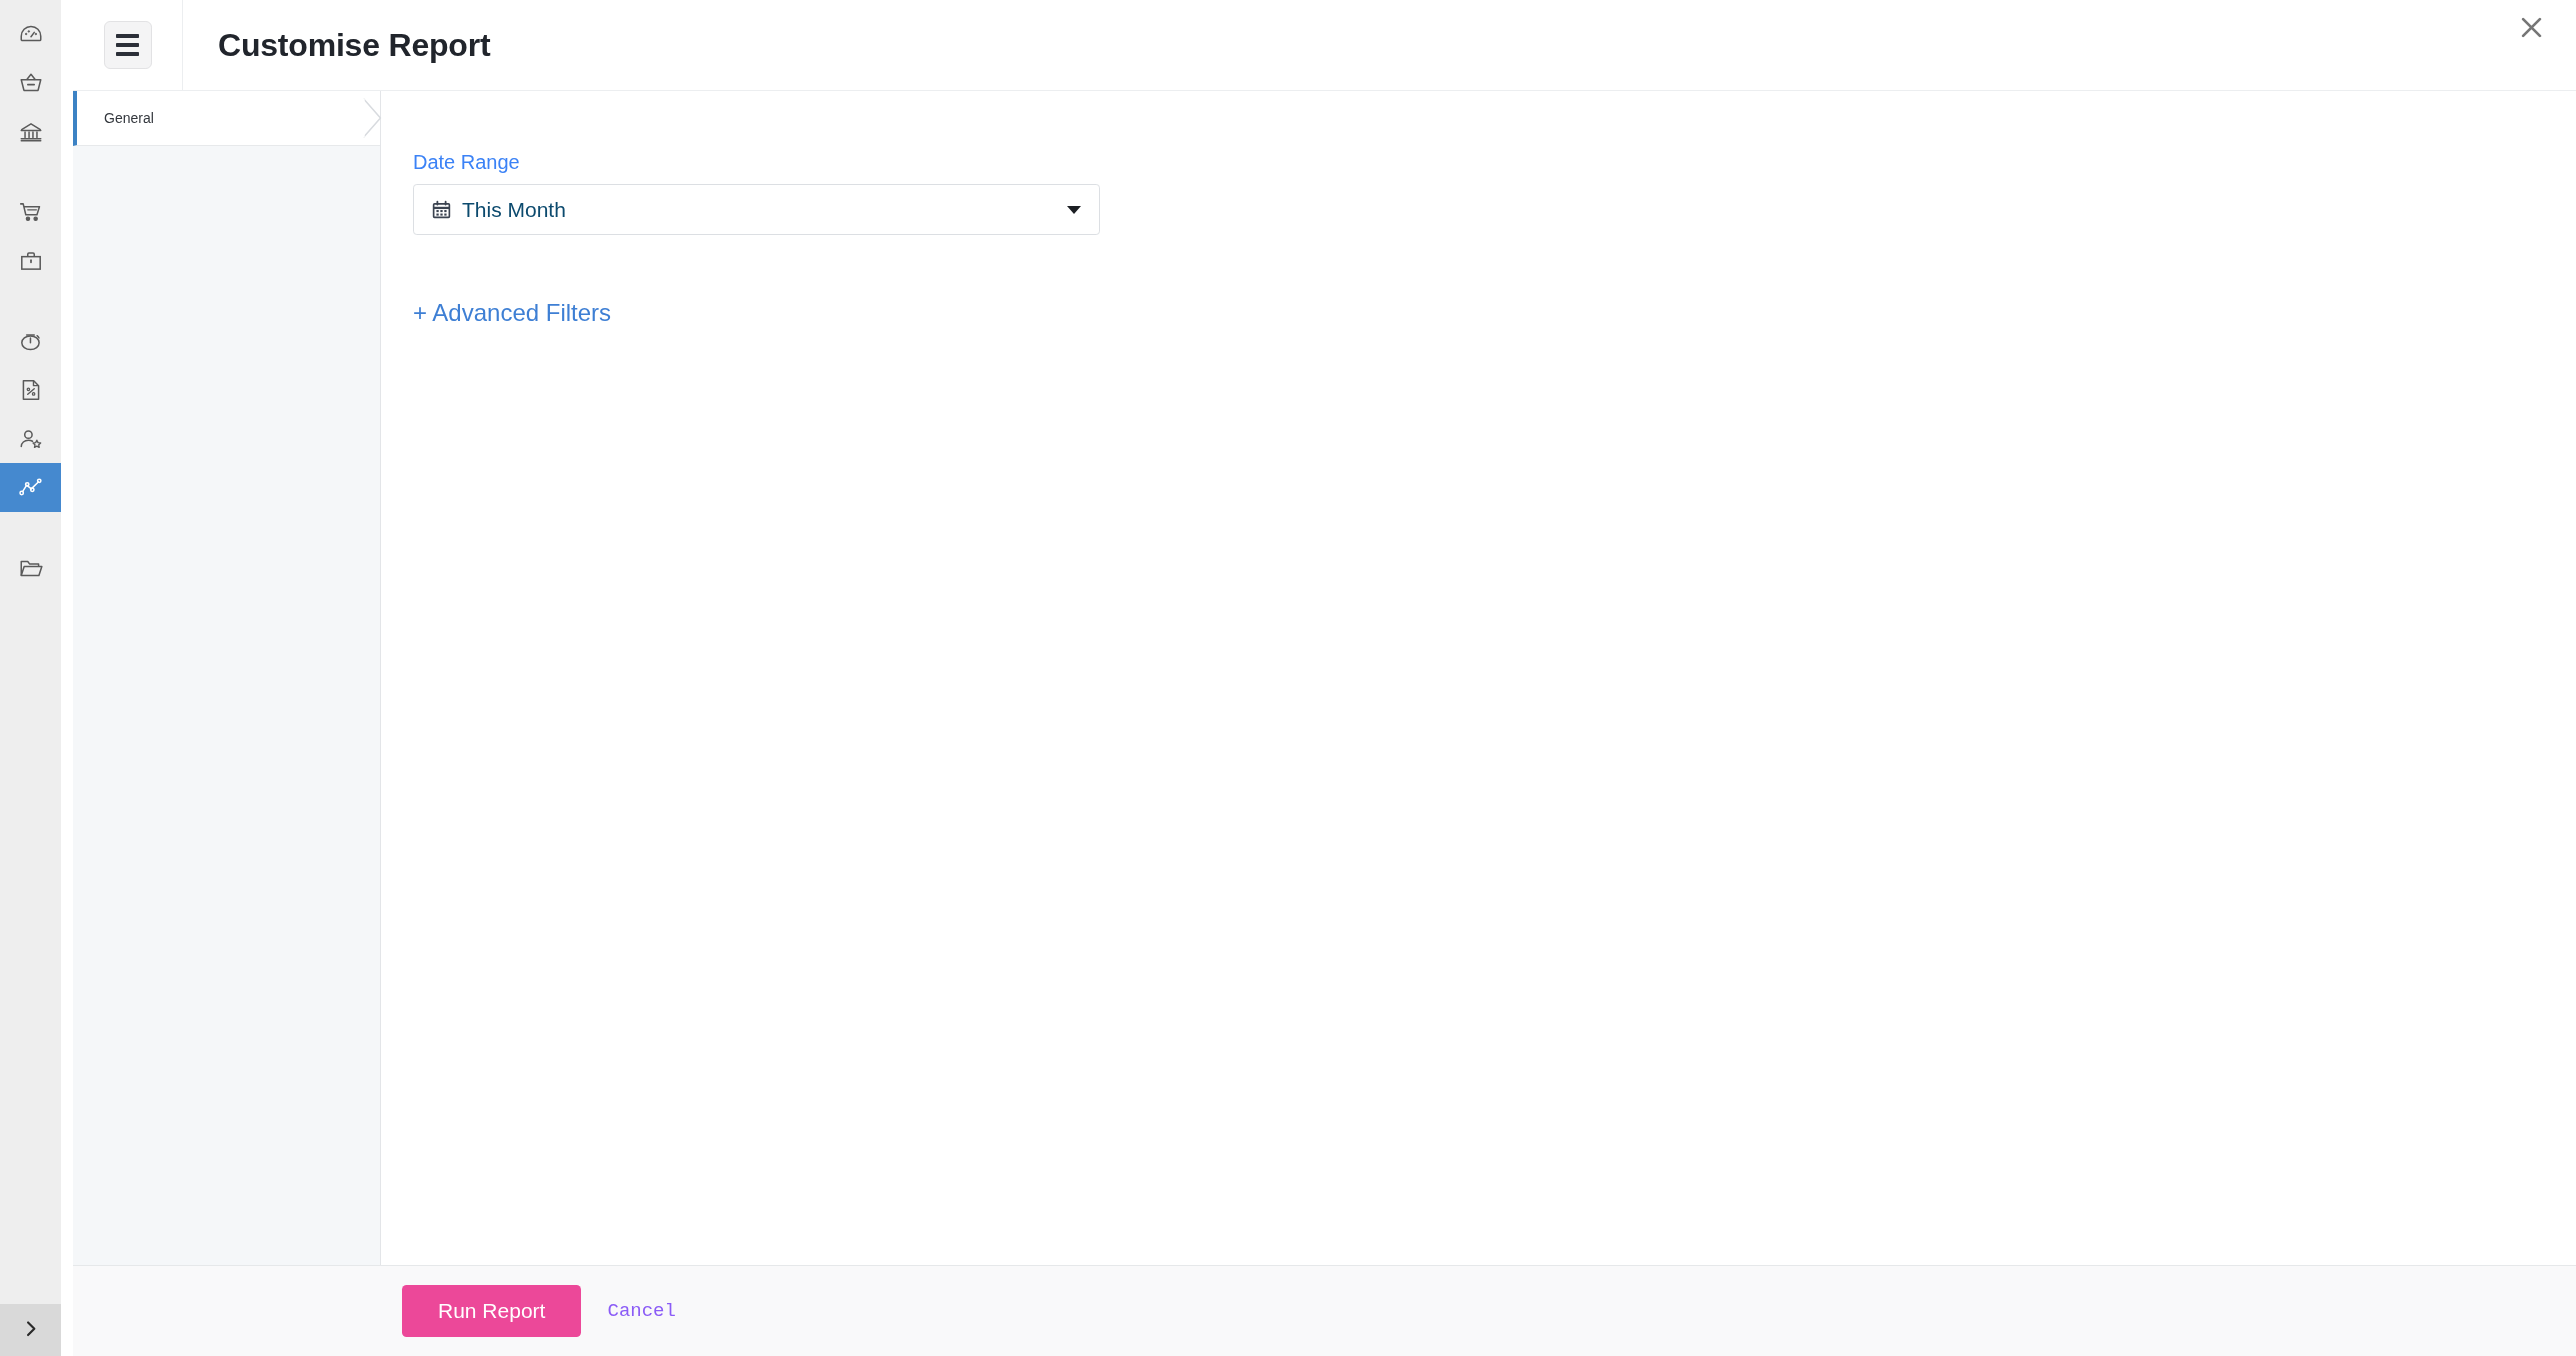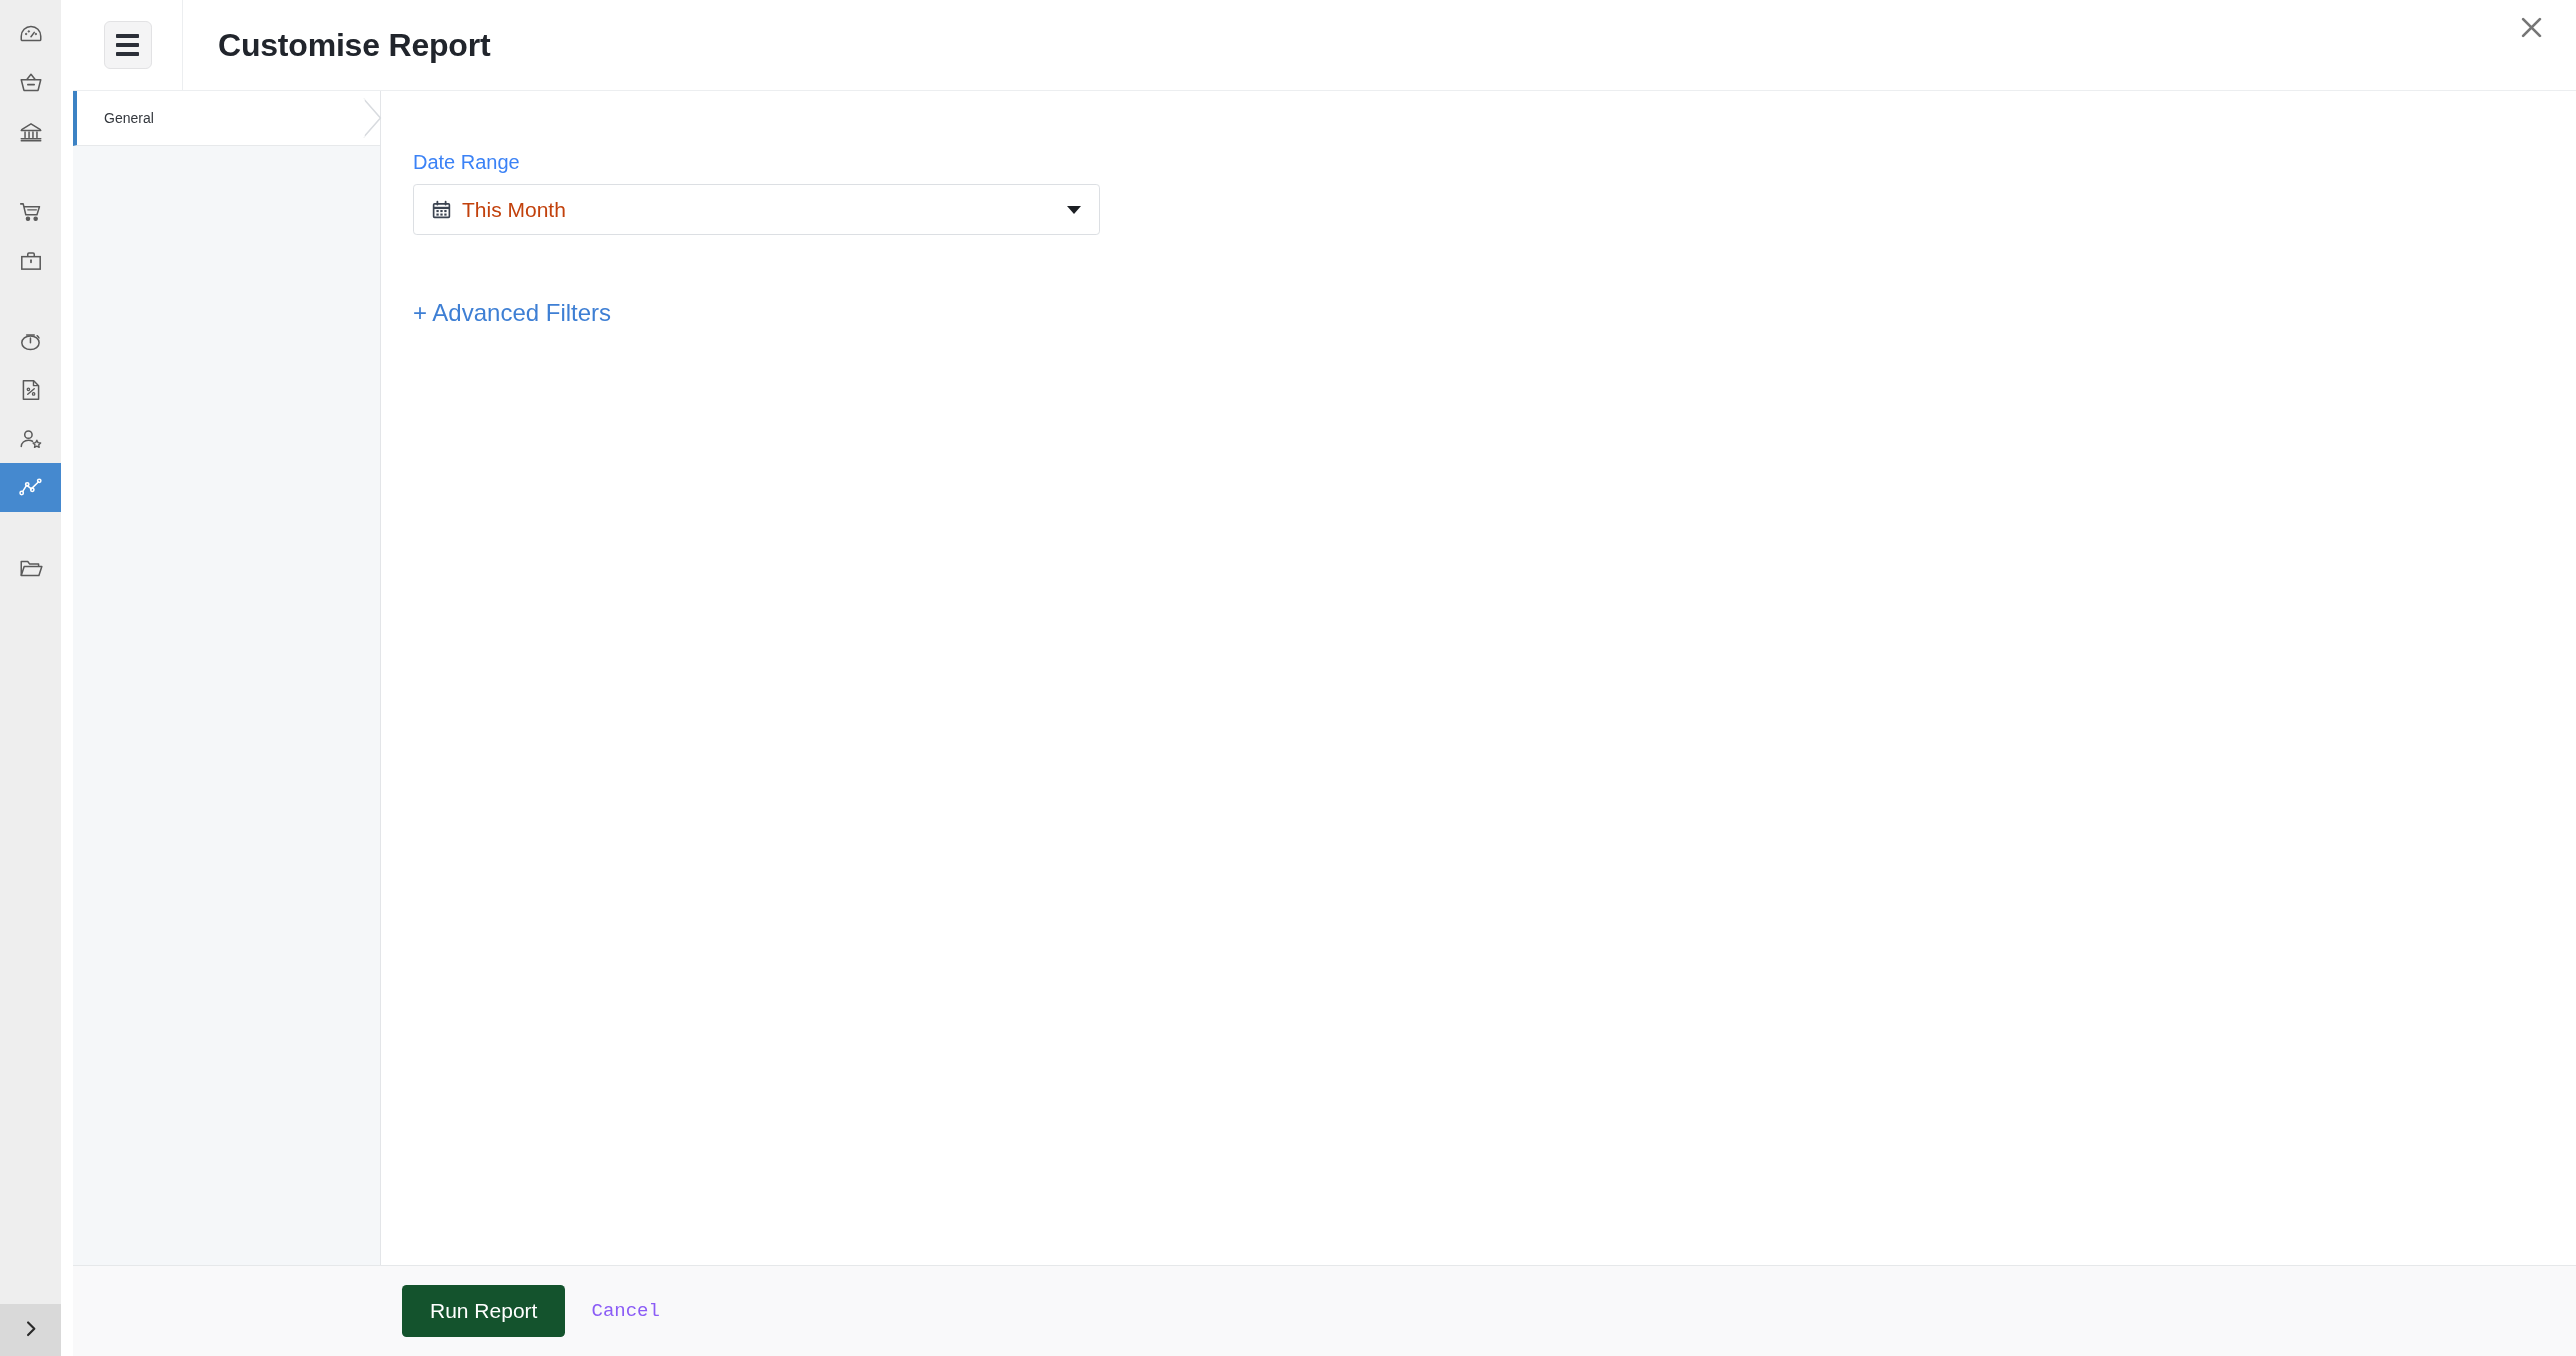--- a/index.html
+++ b/index.html
@@ -201,21 +201,21 @@
     width: 687px;
     height: 51px;
     border: 1.5px solid #dcdfe3;
     border-radius: 3.8px;
     background: #ffffff;
     display: flex;
     align-items: center;
     padding: 0 17px;
     cursor: pointer;
     font-size: 21px;
-    color: #c2410c;
+    color: #0c4a6e;
   }
   .select-box .cal-icon { margin-right: 10px; display: flex; align-items: center; }
   .select-box .caret-solid {
     position: absolute;
     right: 18.4px;
     top: 50%;
     transform: translateY(-50%);
     width: 0; height: 0;
     border-left: 7px solid transparent;
     border-right: 7px solid transparent;
@@ -243,26 +243,26 @@
     min-height: 91px;
     background: #f9f9fa;
     border-top: 1.5px solid #e6e8ea;
     display: flex;
     align-items: center;
     padding-left: 329px;
     gap: 23px;
     flex-shrink: 0;
   }
   .btn-primary {
-    background: #14532d;
+    background: #ec4899;
     color: #ffffff;
     font-size: 21px;
     border: none;
     border-radius: 4.6px;
-    padding: 14px 28px;
+    padding: 14px 36px;
     cursor: pointer;
     font-family: "Liberation Sans", sans-serif;
     line-height: 1.1;
   }
   .btn-link {
     background: none;
     border: none;
     color: #8b5cf6;
     font-size: 19px;
     cursor: pointer;

